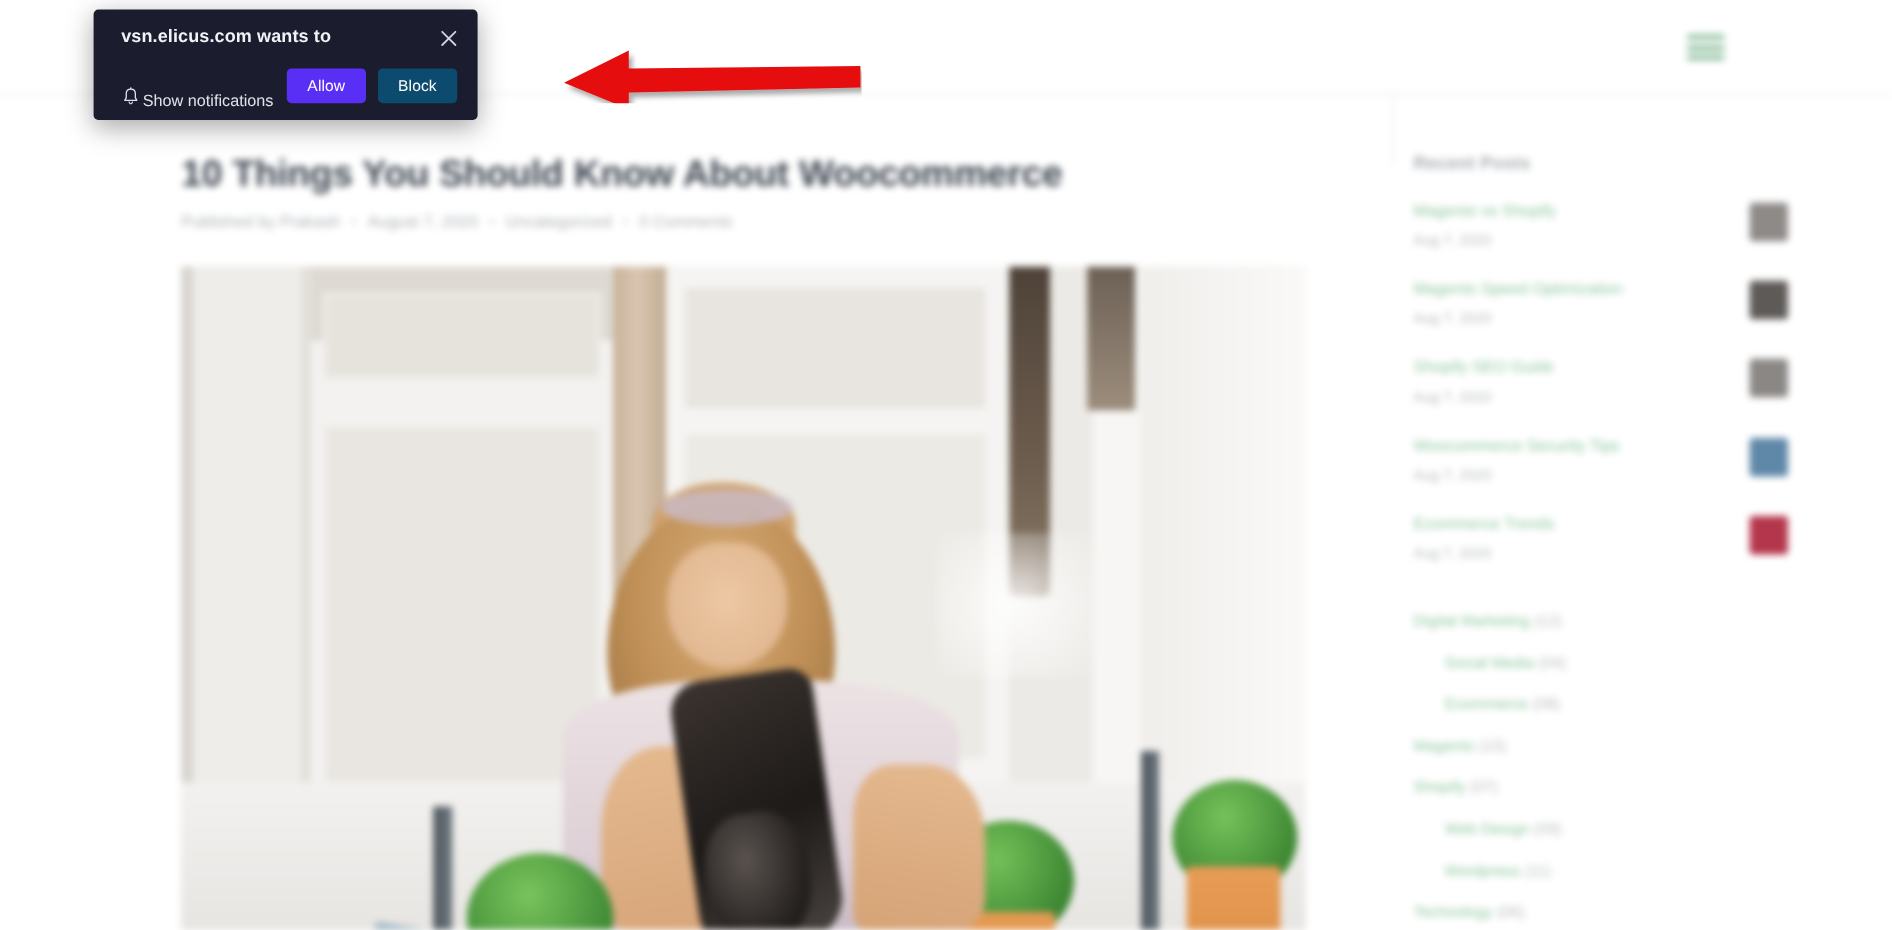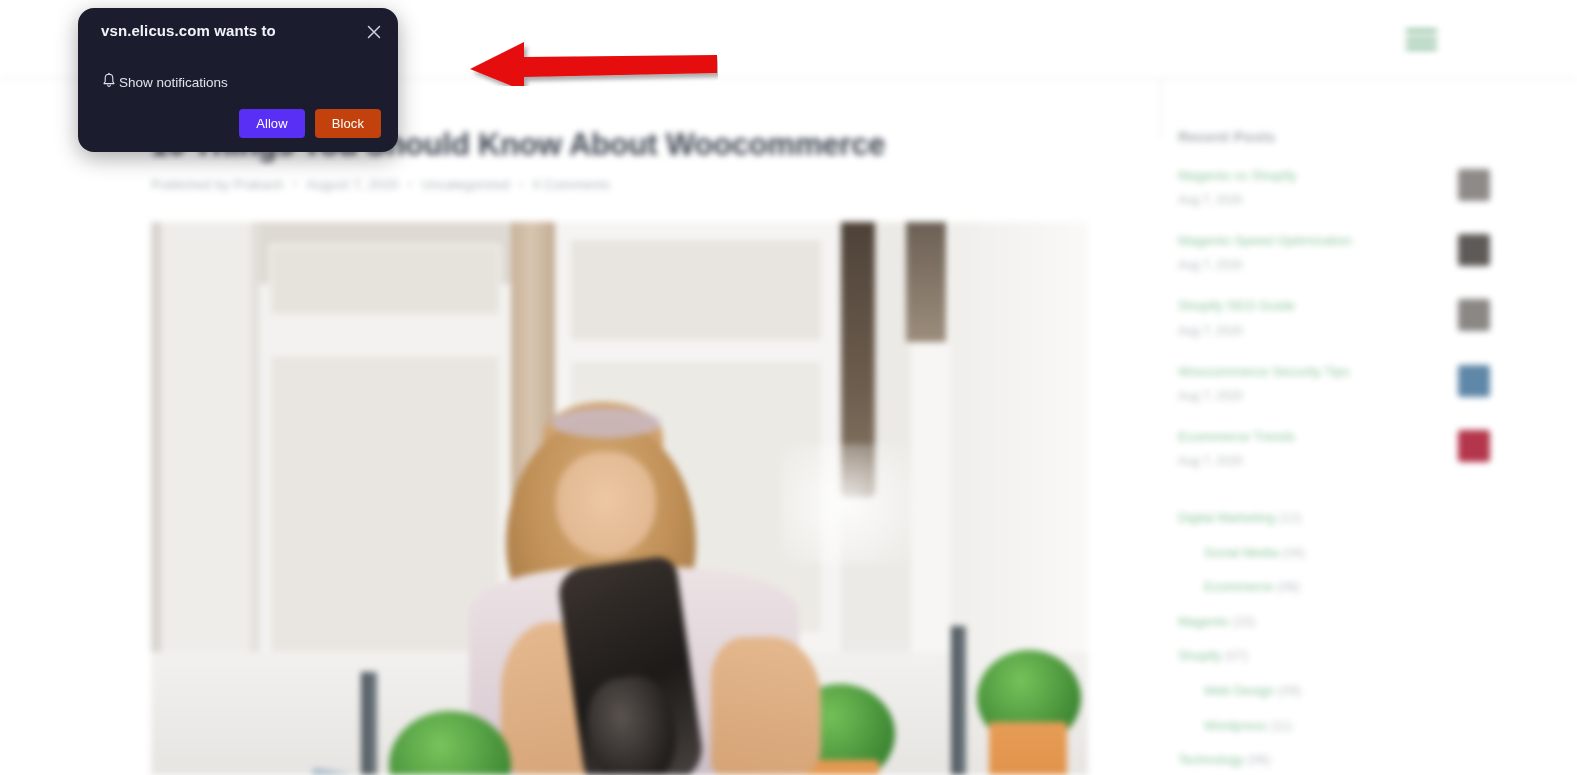--- a/index.html
+++ b/index.html
@@ -287,23 +287,23 @@
   }
   .cat-list li.sub { padding-left: 26px; }
   .cat-count { color: #bcbfc3; }
 
   
   .notif-dialog {
     position: absolute;
     left: 78px;
     top: 8px;
     width: 320px;
-    height: 144px;
+    height: 92px;
     background: #1b1d2e;
-    border-radius: 16px;
+    border-radius: 4px;
     box-shadow: 0 6px 22px rgba(0,0,0,.34);
     z-index: 40;
   }
   .notif-title {
     position: absolute;
     left: 23px;
     top: 14px;
     font-size: 15px;
     font-weight: 700;
     color: #f2f3f7;
@@ -343,21 +343,21 @@
     border: none;
     border-radius: 4px;
     font-size: 13px;
     font-family: "Liberation Sans", sans-serif;
     padding: 7px 17px;
     cursor: pointer;
     color: #ffffff;
     letter-spacing: .1px;
   }
   .btn-allow { background: #5a2ff5; }
-  .btn-block { background: #c2410c; }
+  .btn-block { background: #0c4a6e; }
 
   
   .arrow-annot {
     position: absolute;
     left: 468px;
     top: 38px;
     width: 250px;
     height: 48px;
     z-index: 50;
     pointer-events: none;

